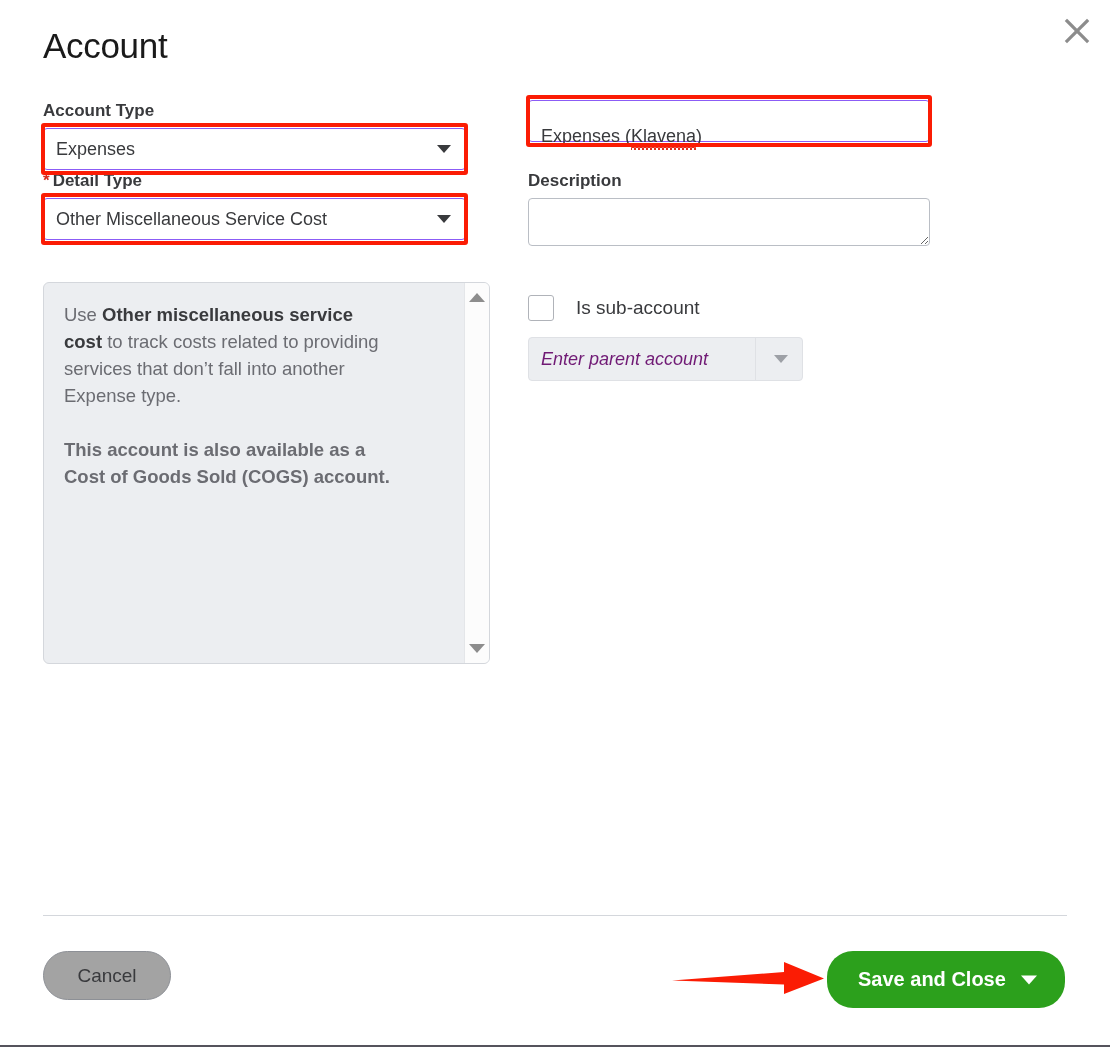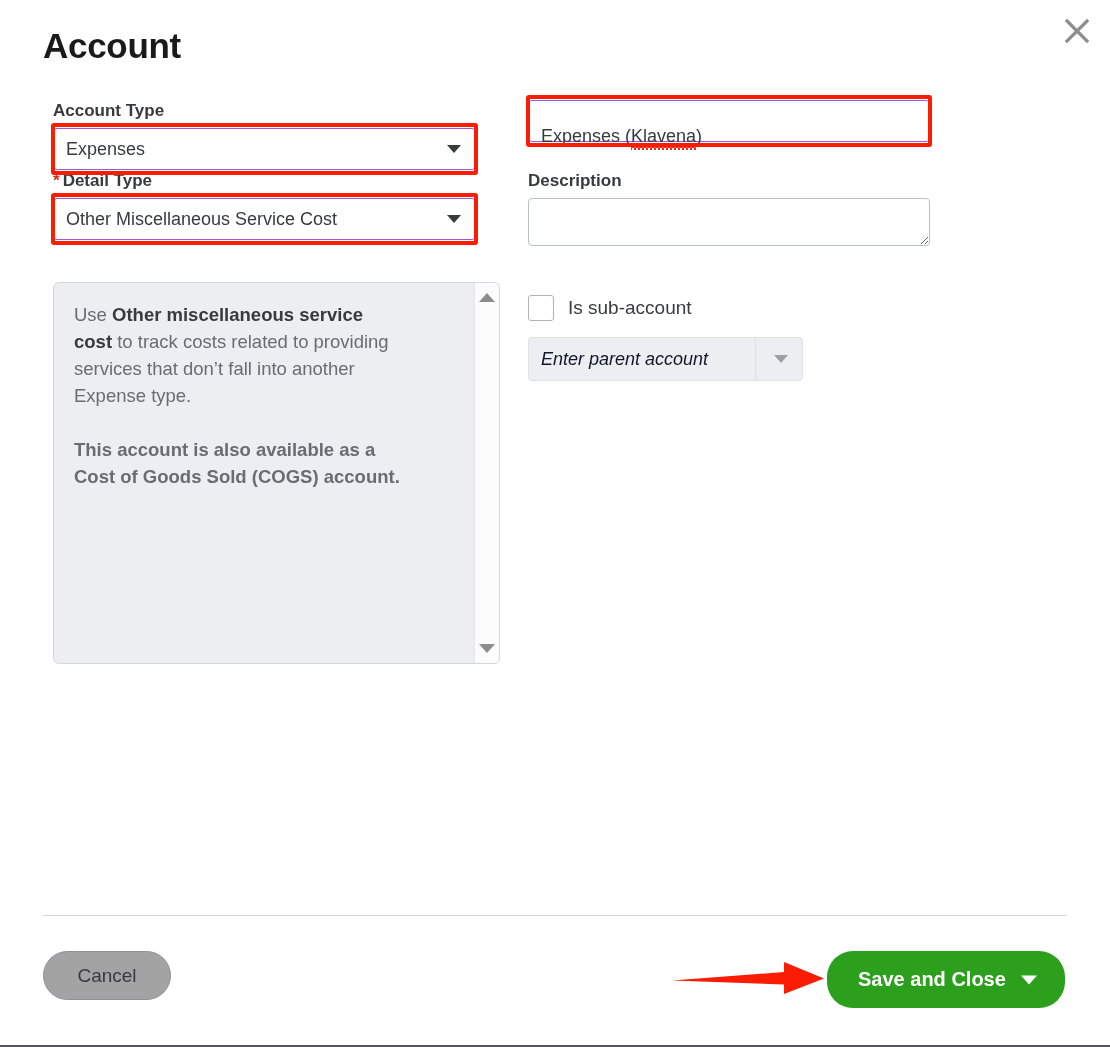--- a/index.html
+++ b/index.html
@@ -37,35 +37,35 @@
     padding: 0;
   }
   .close-btn svg { display: block; }
 
   
   .dialog-title {
     position: absolute;
     left: 43px;
     top: 28px;
     font-size: 35px;
-    font-weight: bold;
+    font-weight: normal;
     color: #1a1a1a;
     letter-spacing: -0.3px;
     line-height: 1;
     text-align: center;
   }
 
   
   .form {
     position: absolute;
     left: 0;
     top: 100px;
     width: 1110px;
   }
-  .col-left  { position: absolute; left: 53px;  top: 0; width: 430px; }
+  .col-left  { position: absolute; left: 43px;  top: 0; width: 430px; }
   .col-right { position: absolute; left: 528px; top: 0; width: 410px; }
 
   .field-label {
     font-size: 17px;
     font-weight: bold;
     color: #393a3d;
     margin: 0 0 6px 0;
     line-height: 22px;
   }
   .req-star {
@@ -164,21 +164,21 @@
     border-left: 8px solid transparent;
     border-right: 8px solid transparent;
   }
   .vscroll .arrow.up   { top: 10px;    border-bottom: 9px solid #8d8d8d; }
   .vscroll .arrow.down { bottom: 10px; border-top: 9px solid #8d8d8d; }
 
   
   .check-row {
     display: flex;
     align-items: center;
-    gap: 14px;
+    gap: 22px;
   }
   .checkbox {
     width: 26px;
     height: 26px;
     box-sizing: border-box;
     border: 1.5px solid #b0b3b9;
     border-radius: 3px;
     background: #ffffff;
     cursor: pointer;
     flex: none;
@@ -194,21 +194,21 @@
     width: 275px;
     height: 44px;
     background: #eceef1;
     border: 1px solid #dfe1e5;
     border-radius: 4px;
     display: flex;
     align-items: center;
     padding: 8px 12px;
     font-size: 18px;
     font-style: italic;
-    color: #0f172a;
+    color: #701a75;
     cursor: not-allowed;
   }
   .parent-select .divider {
     position: absolute;
     right: 46px;
     top: 0;
     bottom: 0;
     width: 1px;
     background: #dfe1e5;
   }

